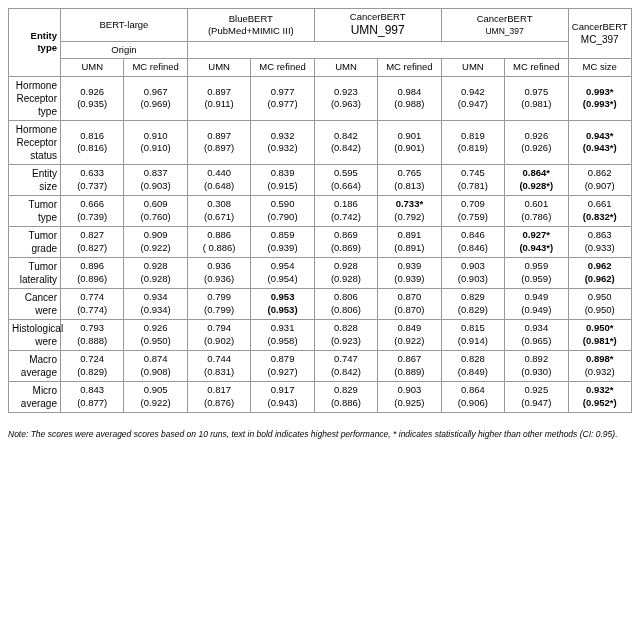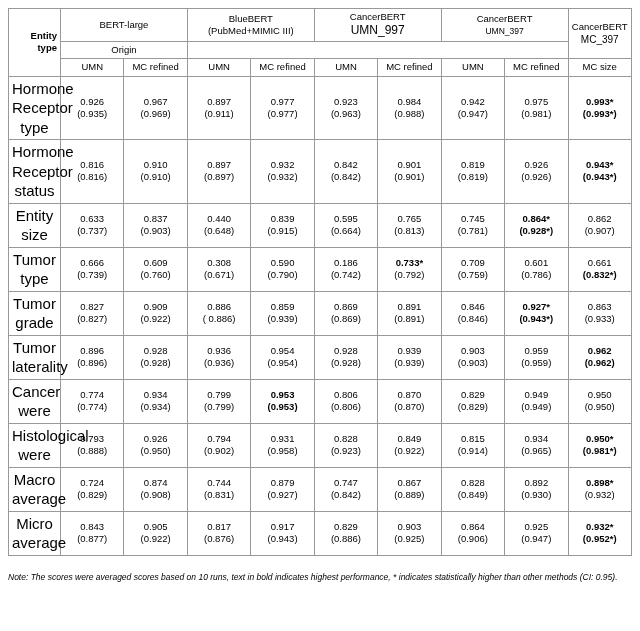--- a/index.html
+++ b/index.html
@@ -22,22 +22,22 @@
       padding: 2px 3px;
       vertical-align: middle;
       font-size: 9.5px;
       line-height: 1.3;
     }
     th {
       background: #fff;
       font-weight: normal;
     }
     td.entity-col {
-      text-align: center;
-      font-size: 15px;
+      text-align: right;
+      font-size: 10px;
     }
     .note {
       font-size: 8.5px;
       font-style: italic;
       margin-top: 16px;
       line-height: 1.4;
     }
     .col-entity { width: 52px; }
   </style>
 </head>

